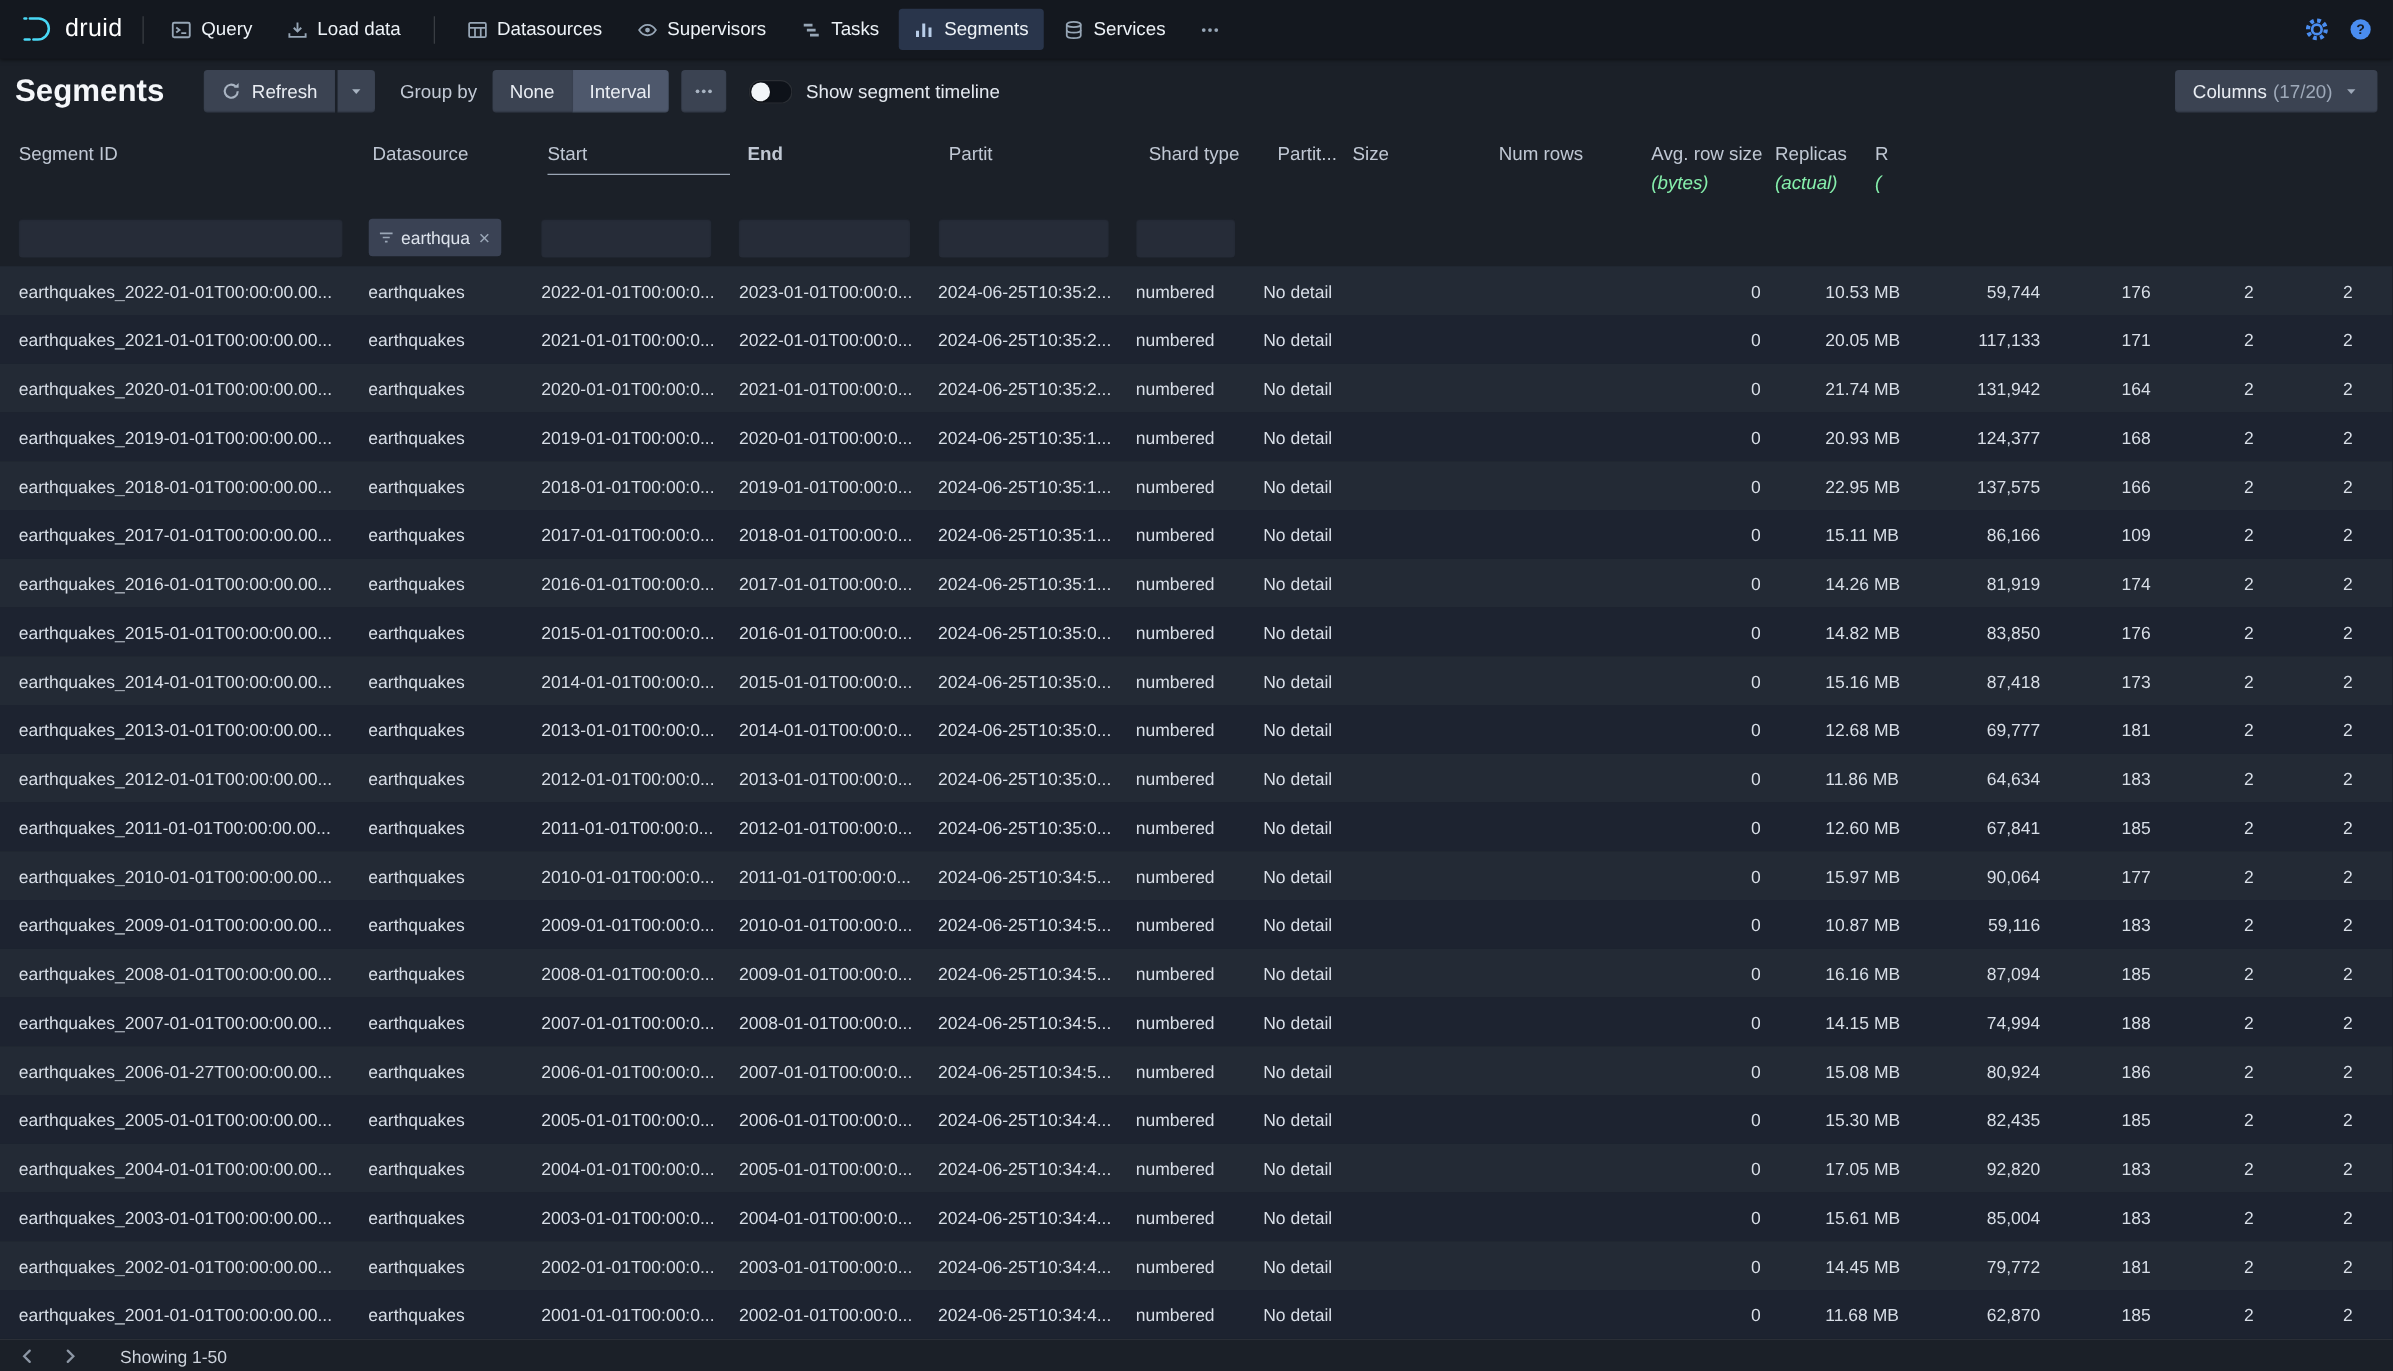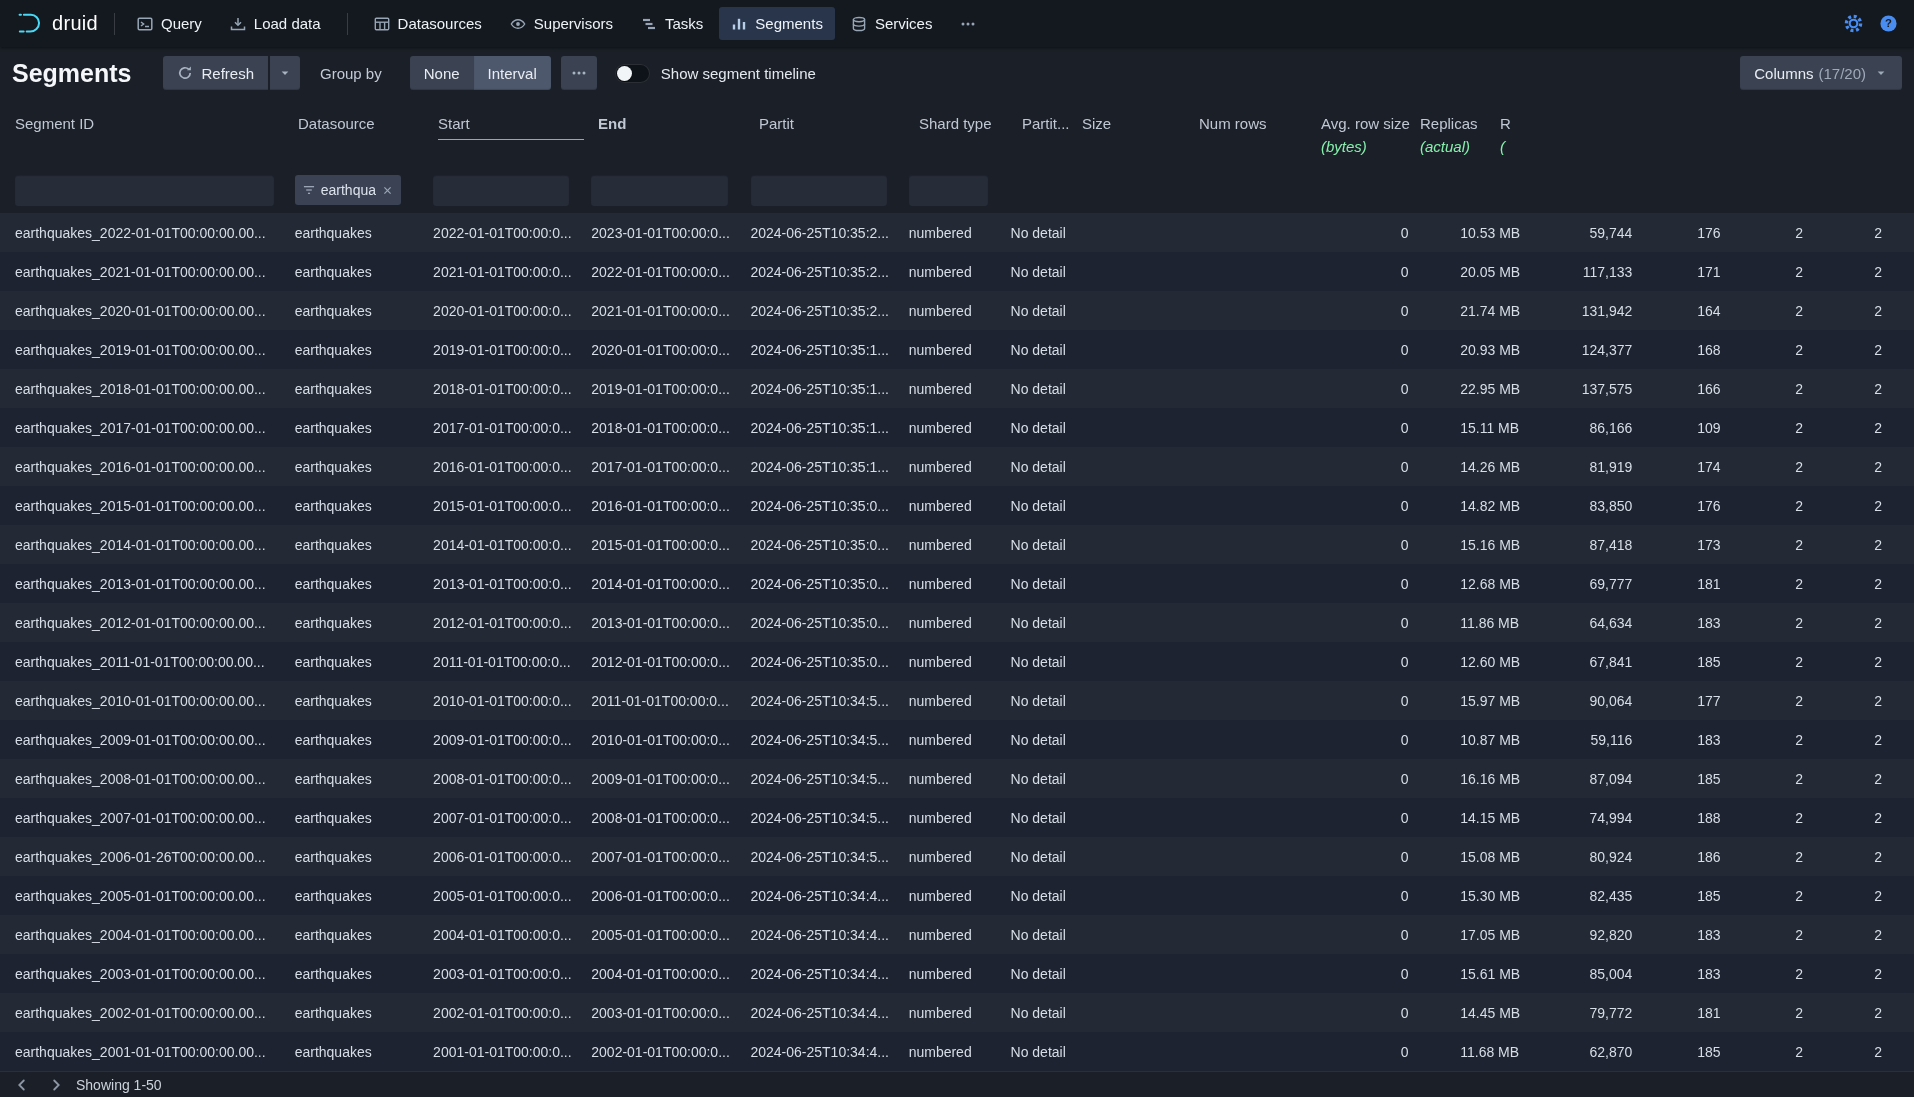--- a/index.html
+++ b/index.html
@@ -31,21 +31,21 @@
   .iconlink{display:flex;align-items:center}
 
   
   .toolbar{display:flex;align-items:center;height:52px;padding:0 12px;gap:10px}
   h1{font-size:25px;font-weight:700;color:#f5f7fa;margin:0 22px 0 0}
   .btn{display:inline-flex;align-items:center;justify-content:center;gap:8px;height:34px;padding:0 14px;background:#3b4352;border-radius:3px;font-size:15px;color:#e9edf3;box-shadow:inset 0 -1px 1px rgba(0,0,0,.18);user-select:none}
   .btn .icon{color:#a9b4c2}
   .split{display:inline-flex}
   .split-main{border-radius:3px 0 0 3px}
   .split-caret{border-radius:0 3px 3px 0;padding:0 8px;margin-left:2px}
-  .btngroup{display:inline-flex;margin-left:18px}
+  .btngroup{display:inline-flex;margin-left:2px}
   .btngroup .btn{border-radius:0}
   .btngroup .btn:first-child{border-radius:3px 0 0 3px}
   .btngroup .btn:last-child{border-radius:0 3px 3px 0}
   .btn.selected{background:#4e586c}
   .iconbtn{width:36px;padding:0}
   .lbl{font-size:15px;color:#c3cad6;margin-left:10px}
   .switch-wrap{display:flex;align-items:center;gap:11px;margin-left:8px;font-size:15px;color:#e4e9f0;cursor:pointer}
   .switch{width:35px;height:19px;border-radius:10px;background:rgba(6,10,15,.6);box-shadow:inset 0 0 0 1px rgba(255,255,255,.12);position:relative;flex:none}
   .knob{position:absolute;left:2px;top:2px;width:15px;height:15px;border-radius:50%;background:#f2f5f8;box-shadow:0 1px 1px rgba(0,0,0,.5)}
   .columns-btn{margin-left:auto}
@@ -67,21 +67,21 @@
   .rows{font-size:14px;color:#d8dee7}
   .row{display:flex;align-items:center;height:39px;padding-left:15px;cursor:pointer}
   .row:nth-child(odd){background:#232a35}
   .row:nth-child(even){background:#1d2330}
   .cell{padding-right:12px;white-space:nowrap;overflow:hidden}
   .cell-num_rows{text-align:right;padding-right:65px}
 
   
   .footer{position:fixed;left:0;right:0;bottom:0;height:26px;display:flex;align-items:center;gap:6px;padding:0 8px;background:#1b2028;border-top:1px solid rgba(255,255,255,.07);font-size:14px;color:#c9d0da}
   .pagebtn{width:28px;height:22px;display:flex;align-items:center;justify-content:center;color:#8d97a5;border-radius:3px}
-  .showing{margin-left:0;color:#cdd3dc}
+  .showing{margin-left:20px;color:#cdd3dc}
 </style>
 </head>
 <body>
 
 <div class="app">
 
   <header class="topnav">
     <div class="brand">
       <span class="icon">
           <svg viewBox="0 0 24 24" fill="none" stroke="#49d8f5" stroke-width="1.8" stroke-linecap="round">
@@ -552,21 +552,21 @@
           <div class="cell cell-shard_type" style="width: 103px;">numbered</div>
           <div class="cell cell-shard_spec" style="width: 395px;">No detail</div>
           <div class="cell cell-partition_num" style="width: 60px;">0</div>
           <div class="cell cell-size" style="width: 117px;">14.15 MB</div>
           <div class="cell cell-num_rows" style="width: 122px;">74,994</div>
           <div class="cell cell-avg_row_size" style="width: 99px;">188</div>
           <div class="cell cell-replicas" style="width: 80px;">2</div>
           <div class="cell cell-replication" style="width: 40px;">2</div>
         </div>
         <div class="row">
-          <div class="cell cell-segment_id" style="width: 283px;">earthquakes_2006-01-26T00:00:00.00...</div>
+          <div class="cell cell-segment_id" style="width: 283px;">earthquakes_2006-01-27T00:00:00.00...</div>
           <div class="cell cell-datasource" style="width: 140px;">earthquakes</div>
           <div class="cell cell-start" style="width: 160px;">2006-01-01T00:00:0...</div>
           <div class="cell cell-end" style="width: 161px;">2007-01-01T00:00:0...</div>
           <div class="cell cell-version" style="width: 160px;">2024-06-25T10:34:5...</div>
           <div class="cell cell-shard_type" style="width: 103px;">numbered</div>
           <div class="cell cell-shard_spec" style="width: 395px;">No detail</div>
           <div class="cell cell-partition_num" style="width: 60px;">0</div>
           <div class="cell cell-size" style="width: 117px;">15.08 MB</div>
           <div class="cell cell-num_rows" style="width: 122px;">80,924</div>
           <div class="cell cell-avg_row_size" style="width: 99px;">186</div>

